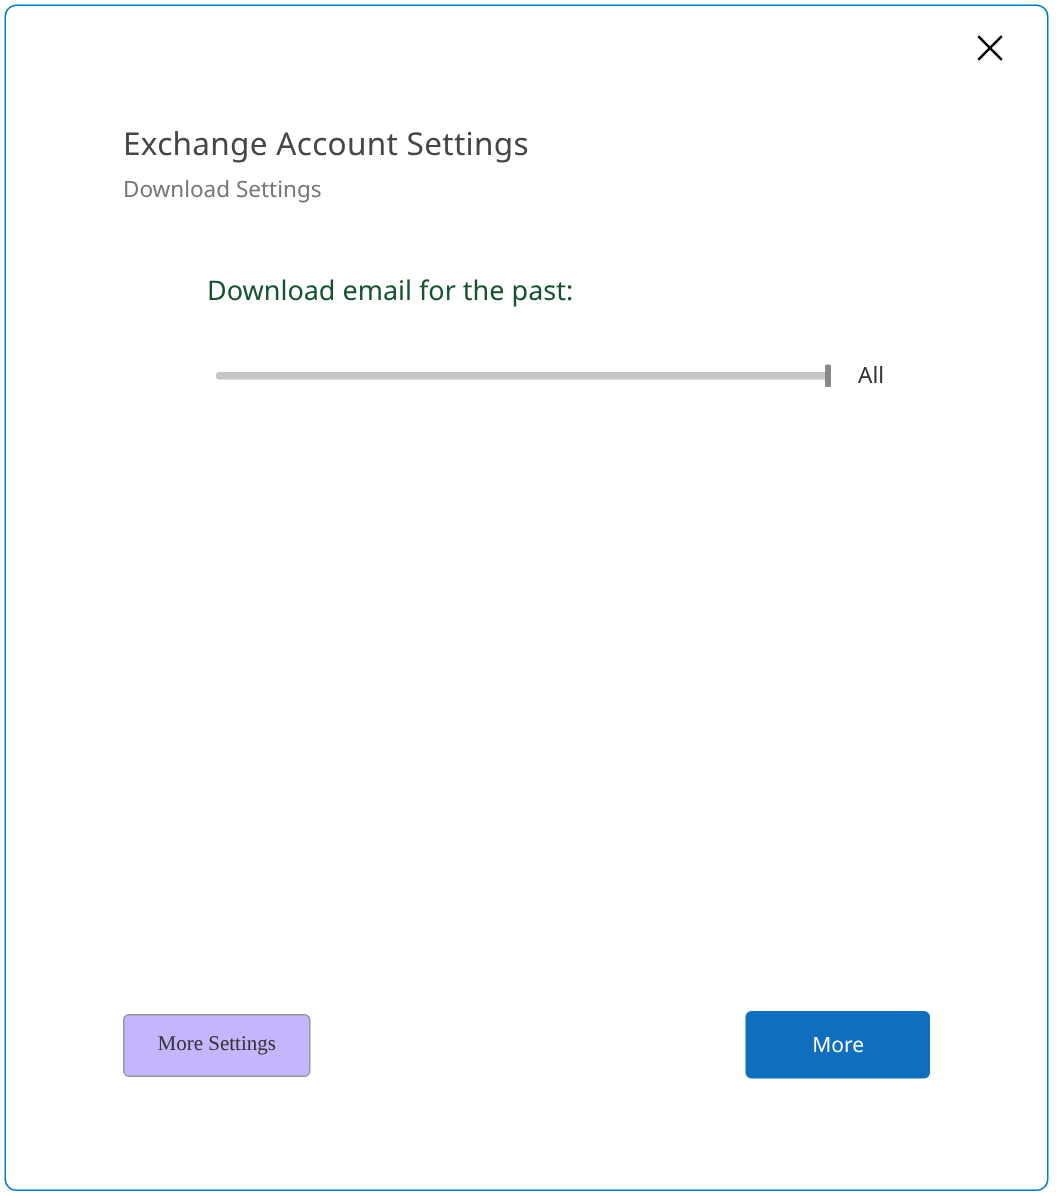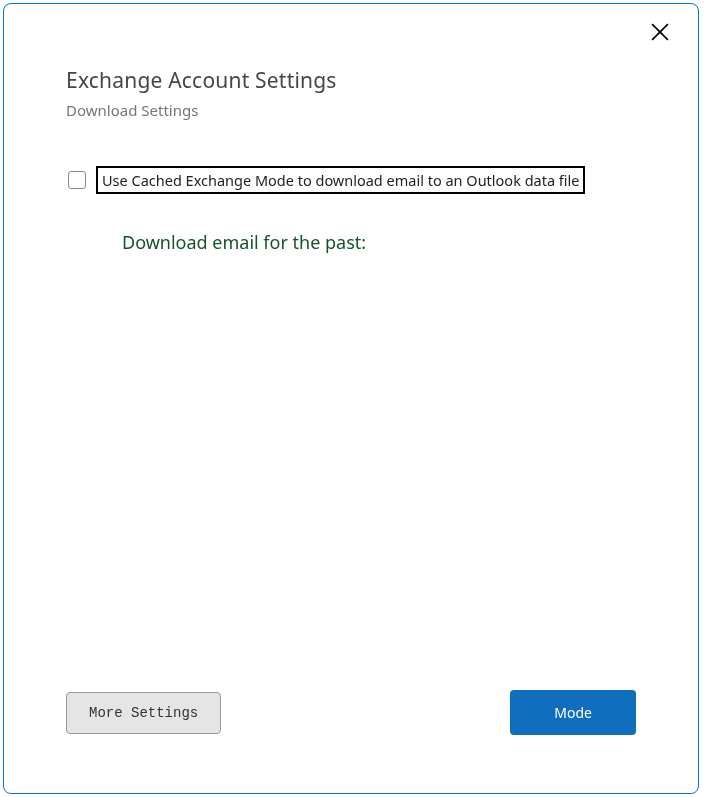--- a/index.html
+++ b/index.html
@@ -12,21 +12,21 @@
     }
     .dialog {
       position: absolute;
       left: 3px;
       top: 3px;
       width: 696px;
       height: 791px;
       background: #fff;
       border: 1.5px solid #0078d4;
       border-radius: 8px;
-      padding: 0;
+      padding: 16px;
     }
     .close-btn {
       position: absolute;
       top: 18px;
       right: 28px;
       width: 20px;
       height: 20px;
       cursor: pointer;
       display: flex;
       align-items: center;
@@ -114,27 +114,27 @@
     }
     .spacer { flex: 1; }
     .button-row {
       display: flex;
       justify-content: space-between;
       align-items: center;
       padding-bottom: 28px;
     }
     .btn-secondary {
       border: 1px solid #999;
-      background: #e5e5e5;
+      background: #c4b5fd;
       color: #323232;
       font-size: 14px;
       padding: 12px 22px;
       border-radius: 4px;
       cursor: pointer;
-      font-family: Liberation Mono, monospace;
+      font-family: Liberation Serif, serif;
     }
     .btn-primary {
       border: none;
       background: #106ebe;
       color: #fff;
       font-size: 14px;
       padding: 13px 44px;
       border-radius: 4px;
       cursor: pointer;
       font-family: inherit;
@@ -150,31 +150,31 @@
       <line x1="1" y1="1" x2="15" y2="15" stroke="#000" stroke-width="1.5"></line>
       <line x1="15" y1="1" x2="1" y2="15" stroke="#000" stroke-width="1.5"></line>
     </svg>
   </div>
 
   <div class="content">
     <h1 class="page-title">Exchange Account Settings</h1>
 
     <div class="section-title">Download Settings</div>
 
-    <div class="checkbox-row">
-      <div class="checkbox"></div>
-      <span class="checkbox-label-wrap">
-        <span class="checkbox-label">Use Cached Exchange Mode to download email to an Outlook data file</span>
-      </span>
-    </div>
 
     <div class="download-label">Download email for the past:</div>
 
+    <div class="slider-row">
+      <div class="slider-track">
+        <div class="slider-thumb"></div>
+      </div>
+      <span class="slider-value">All</span>
+    </div>
 
     <div class="spacer"></div>
 
     <div class="button-row">
       <button class="btn-secondary">More Settings</button>
-      <button class="btn-primary">Mode</button>
+      <button class="btn-primary">More</button>
     </div>
   </div>
 
 </div>
 
 </body></html>

